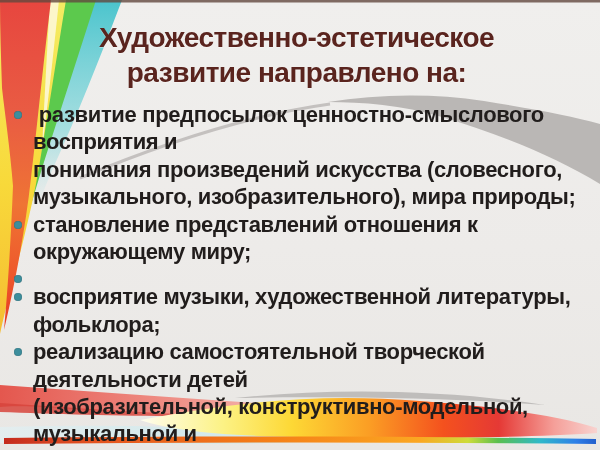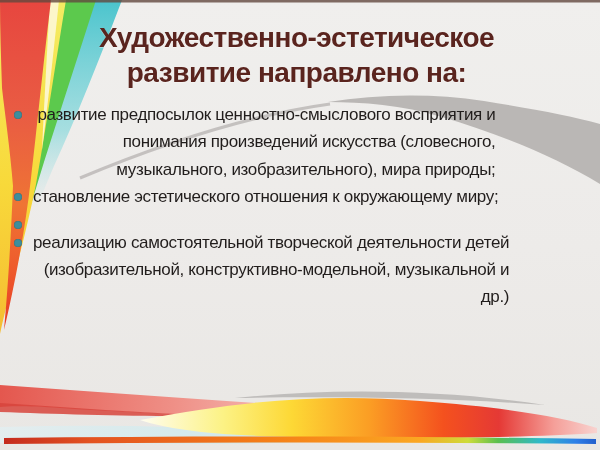--- a/index.html
+++ b/index.html
@@ -22,24 +22,23 @@
     display:flex;flex-direction:column;
   }
   .bullet-item{display:flex;align-items:flex-start;gap:11px;}
   .bullet-marker{
     flex:none;width:8px;height:8px;border-radius:50%;
     background:var(--bullet-color,#3d8e9c);
     box-shadow:inset 0 0 1px rgba(0,0,0,.5);
     margin-top:10px;margin-left:2px;
   }
   .bullet-text{
-    font-size:17px;line-height:27.4px;font-weight:400;letter-spacing:-0.35px;
+    font-size:22px;line-height:27.4px;font-weight:700;letter-spacing:-0.35px;
     color:var(--text-color,#211d1c);
     white-space:pre-wrap;
-    text-align:right;
   }
 </style>
 </head>
 <body>
 
 <svg class="decor-svg" width="600" height="450" viewBox="0 0 600 450" aria-hidden="true">
   <defs>
     <linearGradient id="gCyan" gradientUnits="userSpaceOnUse" x1="0" y1="0" x2="0" y2="260">
       <stop offset="0" stop-color="#4ac4cd"></stop>
       <stop offset="0.5" stop-color="#7fd6da" stop-opacity="0.65"></stop>
@@ -127,24 +126,28 @@
 <div class="bullet-list">
 
 <div class="bullet-item">
     <span class="bullet-marker"></span>
     <span class="bullet-text"> развитие предпосылок ценностно-смыслового восприятия и
 понимания произведений искусства (словесного,
 музыкального, изобразительного), мира природы;</span>
   </div>
     <div class="bullet-item">
     <span class="bullet-marker"></span>
-    <span class="bullet-text">становление эстетического отношения к окружающему миру;</span>
+    <span class="bullet-text">становление представлений отношения к окружающему миру;</span>
   </div>
     <div class="bullet-item">
     <span class="bullet-marker"></span>
+  </div>
+    <div class="bullet-item">
+    <span class="bullet-marker"></span>
+    <span class="bullet-text">восприятие музыки, художественной литературы, фольклора;</span>
   </div>
     <div class="bullet-item">
     <span class="bullet-marker"></span>
     <span class="bullet-text">реализацию самостоятельной творческой деятельности детей
 (изобразительной, конструктивно-модельной, музыкальной и
 др.)</span>
   </div>
   </div>
 
 </body></html>

